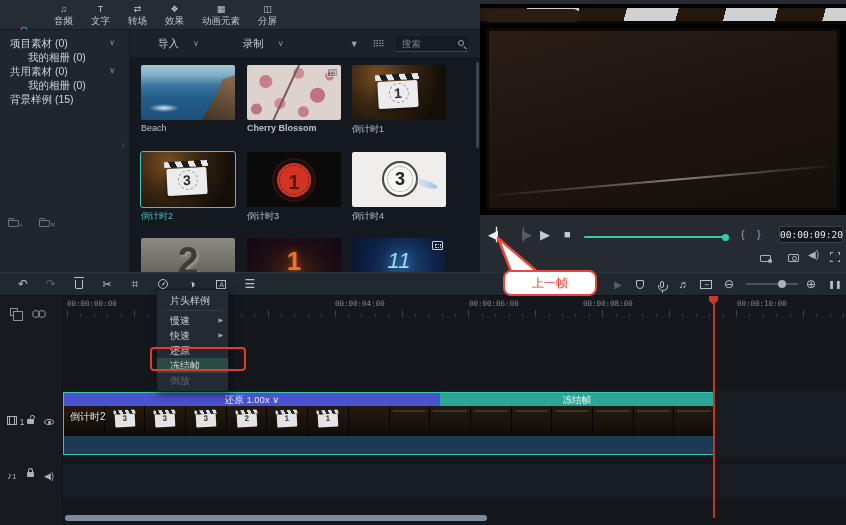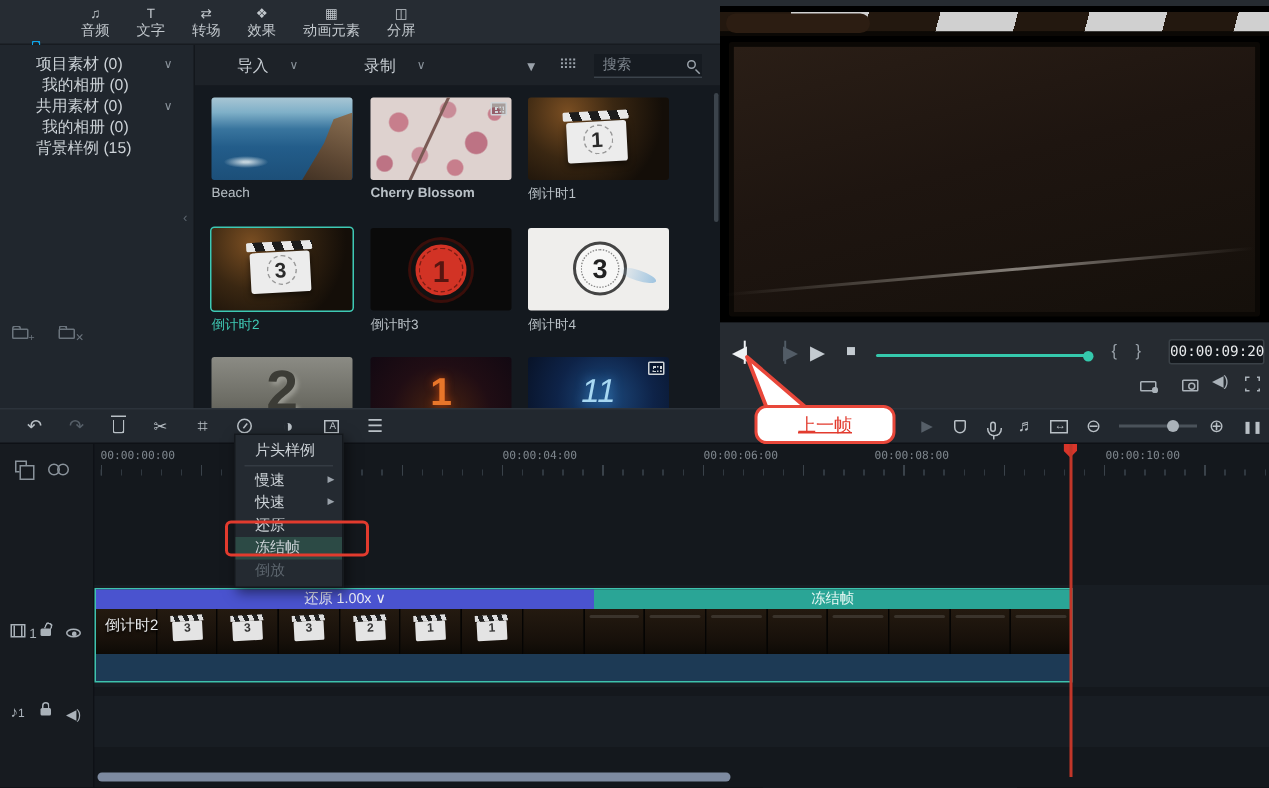--- a/index.html
+++ b/index.html
@@ -10,21 +10,21 @@
   
   #tabbar{left:0;top:0;width:480px;height:30px;background:#262c33;border-bottom:1px solid #171b20;display:flex;align-items:center;padding-left:8px;gap:0;}
   .tab{display:flex;flex-direction:column;align-items:center;justify-content:center;height:30px;padding:0 9px;cursor:pointer;color:#c2c8cd;}
   .tab .tab-ic{font-size:9px;line-height:10px;height:11px;display:flex;align-items:center;}
   .tab .tab-lb{font-size:9.5px;line-height:11px;white-space:nowrap;}
   .tab.active{color:#0ea5e9;margin-top:48px;}
   #export-btn{right:4px;top:7px;width:46px;height:17px;background:#57d8bf;color:#14352d;font-size:10px;font-weight:bold;border:none;border-radius:2px;line-height:17px;text-align:center;cursor:pointer;}
 
   
   #sidebar{left:0;top:30px;width:130px;height:242px;background:#20262d;border-right:1px solid #13171c;}
-  .sb-item{position:relative;height:14px;line-height:14px;font-size:10.5px;color:#ccd2d7;padding-left:24px;white-space:nowrap;cursor:pointer;}
+  .sb-item{position:relative;height:14px;line-height:14px;font-size:10.5px;color:#ccd2d7;padding-left:10px;white-space:nowrap;cursor:pointer;}
   .sb-item.indent{padding-left:28px;}
   .sb-item.active{color:#3fc9b4;text-decoration:underline;}
   .sb-item .chev{position:absolute;right:14px;top:0;font-size:8px;color:#8a939b;}
   #sb-collapse{left:122px;top:140px;font-size:9px;color:#5b646d;}
   #sb-folders{left:8px;top:218px;display:flex;gap:16px;color:#6b747d;font-size:10px;}
 
   
   #mtoolbar{left:130px;top:30px;width:350px;height:27px;background:#1d2228;display:flex;align-items:center;font-size:10.5px;color:#c5cbd1;}
   #mtoolbar .mt-btn{display:flex;align-items:center;gap:14px;cursor:pointer;}
   #import-btn{margin-left:28px;}
@@ -126,21 +126,21 @@
   }
   .rlabel{position:absolute;top:3px;font-size:7.5px;color:#7f878e;font-family:"DejaVu Sans Mono","Liberation Mono",monospace;white-space:nowrap;}
   .track{position:absolute;left:63px;width:783px;background:#181d23;}
   #track-video{top:94px;height:68px;}
   #track-audio{top:168px;height:34px;}
   .th-ic{position:absolute;color:#aab2b9;font-size:9px;}
 
   
   #clip{position:absolute;left:0px;top:2px;width:652px;height:63px;border:1px solid #3ec3ae;background:#10151b;cursor:pointer;}
   #clip-bar{position:absolute;left:0;top:0;right:0;height:13px;display:flex;}
-  #clip-bar .cb-blue{width:332px;background:#4a53cf;color:#e8eaf5;font-size:9.5px;line-height:13px;text-align:center;cursor:pointer;}
+  #clip-bar .cb-blue{width:376px;background:#4a53cf;color:#e8eaf5;font-size:9.5px;line-height:13px;text-align:center;cursor:pointer;}
   #clip-bar .cb-teal{flex:1;background:#2aa596;color:#eafaf6;font-size:9.5px;line-height:13px;text-align:center;cursor:pointer;}
   #clip-film{position:absolute;left:0;top:13px;right:0;height:30px;background:#0d0b08;display:flex;overflow:hidden;}
   .fcell{flex:0 0 40.7px;position:relative;background:linear-gradient(180deg,#241a10 0%,#17100a 70%,#0d0a06 100%);border-right:1px solid #050403;}
   .fcell .mini{position:absolute;left:10px;top:8px;width:20px;height:13px;background:#e4e4e4;border-radius:1px;transform:rotate(-3deg);}
   .fcell .mini::before{content:"";position:absolute;left:-1px;right:-1px;top:-4px;height:3.5px;background:repeating-linear-gradient(70deg,#ddd 0 3px,#222 3px 6px);}
   .fcell .mini span{position:absolute;left:0;right:0;top:0px;text-align:center;font-size:8px;font-weight:bold;color:#333;}
   .fcell.darkcell{background:linear-gradient(180deg,#2b2username520 0%,#1b1611 40%,#0f0c08 100%);}
   .fcell.darkcell::before{content:"";position:absolute;left:3px;right:3px;top:4px;height:2px;background:#3a332b;border-radius:1px;}
   #clip-name{position:absolute;left:6px;top:17px;font-size:10px;color:#e8eaec;text-shadow:0 1px 2px #000;}
   #clip-bottom{position:absolute;left:0;right:0;top:43px;height:18px;background:#1d3a55;}
@@ -155,21 +155,21 @@
   #ctxmenu{left:156px;top:289px;width:73px;background:#242a31;border:1px solid #14181d;box-shadow:2px 3px 8px rgba(0,0,0,.5);z-index:10;padding:3px 0;}
   .mi{position:relative;height:15px;line-height:15px;font-size:10px;color:#ccd2d7;padding-left:13px;white-space:nowrap;cursor:pointer;}
   .mi.hl{background:#2c4a45;}
   .mi.dis{color:#5c656d;}
   .mi .sub{position:absolute;right:5px;top:0;font-size:6px;color:#9aa2aa;}
   .msep{height:1px;background:#343b43;margin:2px 6px;}
 
   #redbox{left:150px;top:347px;width:96px;height:24px;border:2px solid #e23b2e;border-radius:4px;z-index:11;}
 
   
-  #callout{left:503px;top:270px;width:94px;height:26px;background:#fff;border:2.5px solid #e8473a;border-radius:8px;color:#e23b2e;font-size:12px;line-height:22px;text-align:center;z-index:12;text-decoration:underline;}
+  #callout{left:503px;top:270px;width:94px;height:26px;background:#fff;border:2.5px solid #e8473a;border-radius:8px;color:#e23b2e;font-size:12px;line-height:22px;text-align:center;z-index:12;}
   #callout-tail{left:492px;top:234px;width:60px;height:42px;z-index:12;}
 
   
   .ic{display:inline-block;position:relative;}
   .ic-folder{width:11px;height:7px;border:1.2px solid currentColor;border-radius:1px;}
   .ic-folder::before{content:"";position:absolute;top:-3.5px;left:-1.2px;width:4px;height:2px;border:1.2px solid currentColor;border-bottom:none;border-radius:2px 2px 0 0;}
   .ic-trash{width:8px;height:9px;border:1.1px solid currentColor;border-top:none;border-radius:0 0 2px 2px;}
   .ic-trash::before{content:"";position:absolute;top:-2.5px;left:-2px;right:-2px;height:1.2px;background:currentColor;}
   .ic-lock{width:7px;height:5px;background:currentColor;border-radius:1px;margin-top:4px;}
   .ic-lock::before{content:"";position:absolute;top:-4px;left:1px;width:3px;height:3.5px;border:1.2px solid currentColor;border-bottom:none;border-radius:3px 3px 0 0;}

